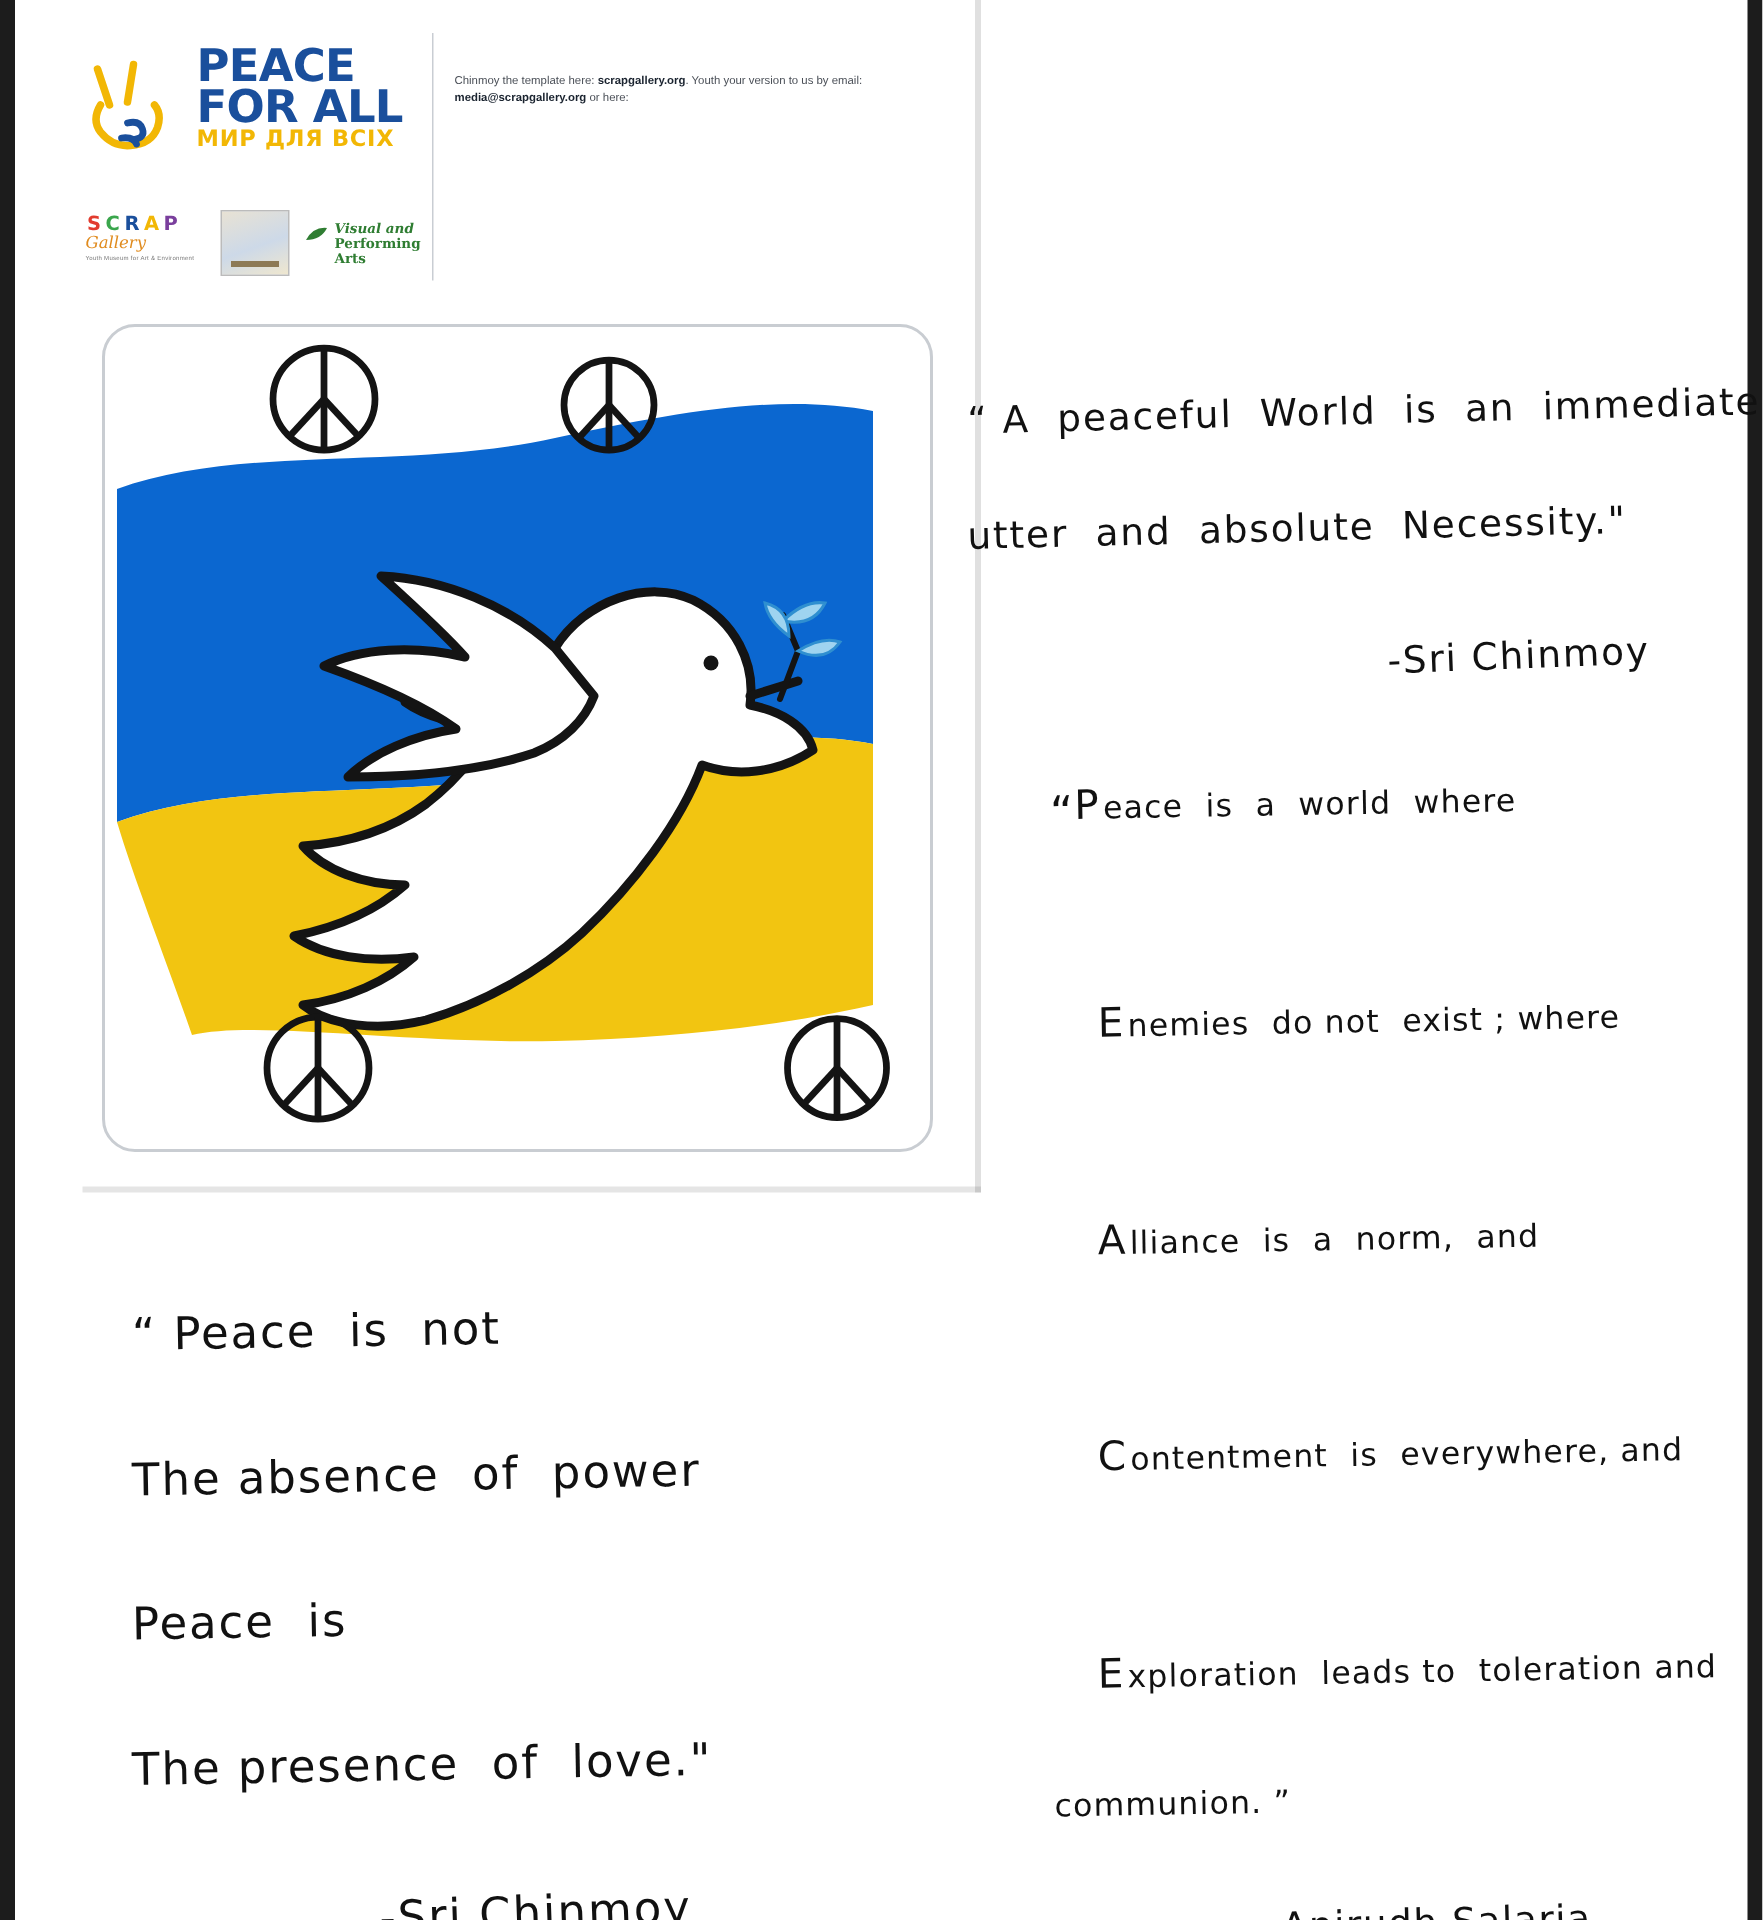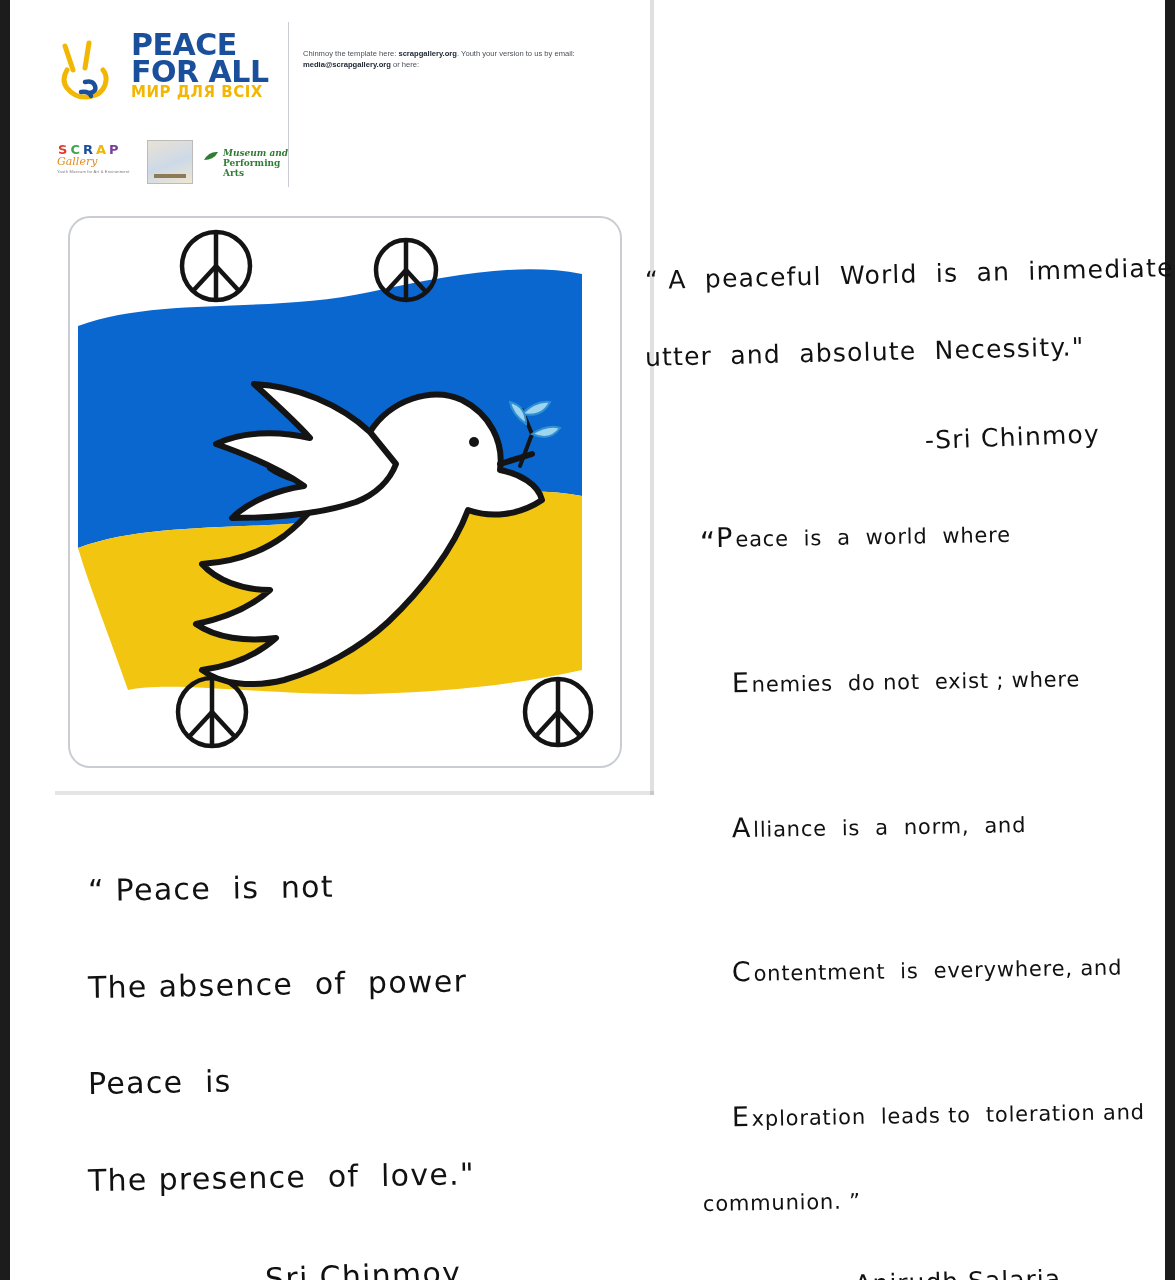--- a/index.html
+++ b/index.html
@@ -353,21 +353,21 @@
 
         <div class="city-logo">
           <div class="bar"></div>
         </div>
 
         <div class="vpa-logo">
           <svg width="18" height="14" viewBox="0 0 18 14" style="position:absolute;left:-2px;top:2px">
             <path d="M1 10 q5 -9 14 -8 q-4 8 -14 8 z" fill="#2f7d32"></path>
           </svg>
           <div style="margin-left:18px">
-            <div class="vpa-line1">Museum and</div>
+            <div class="vpa-line1">Visual and</div>
             <div class="vpa-line2">Performing Arts</div>
           </div>
         </div>
       </div>
     </div>
 
     <div class="flyer-divider"></div>
 
     <div class="flyer-right">
       <div class="flyer-body2">

